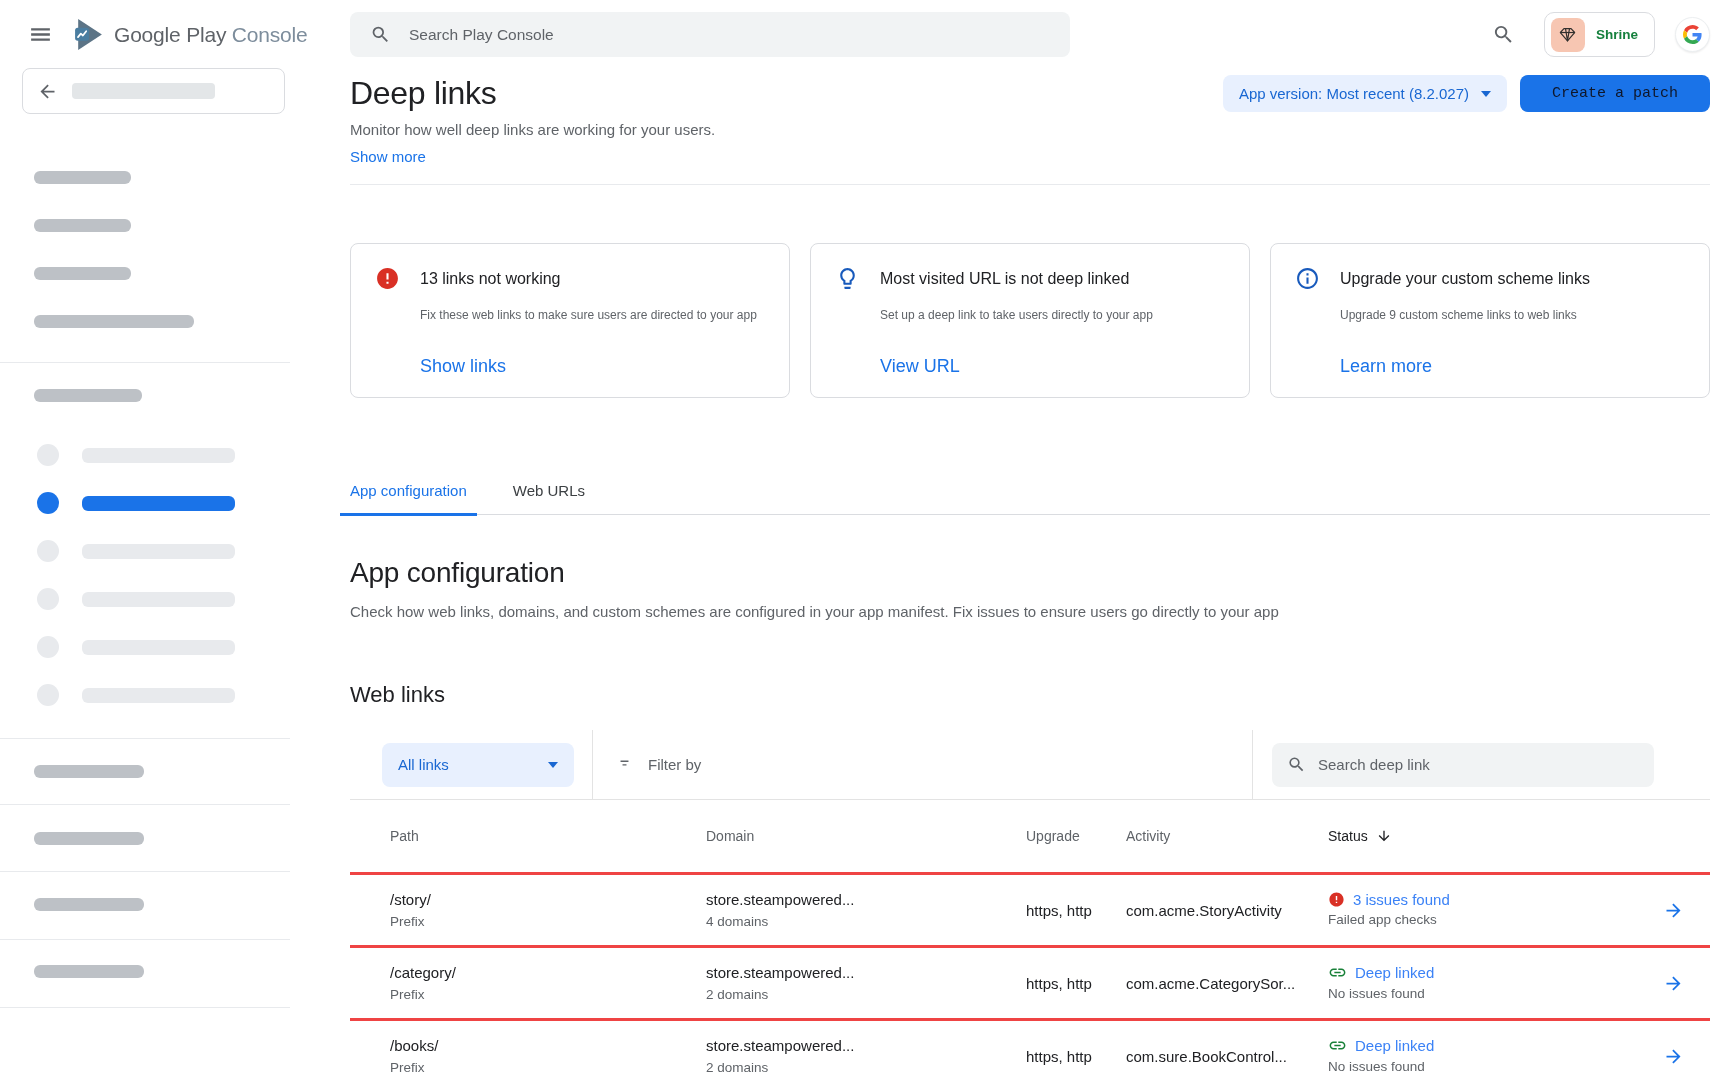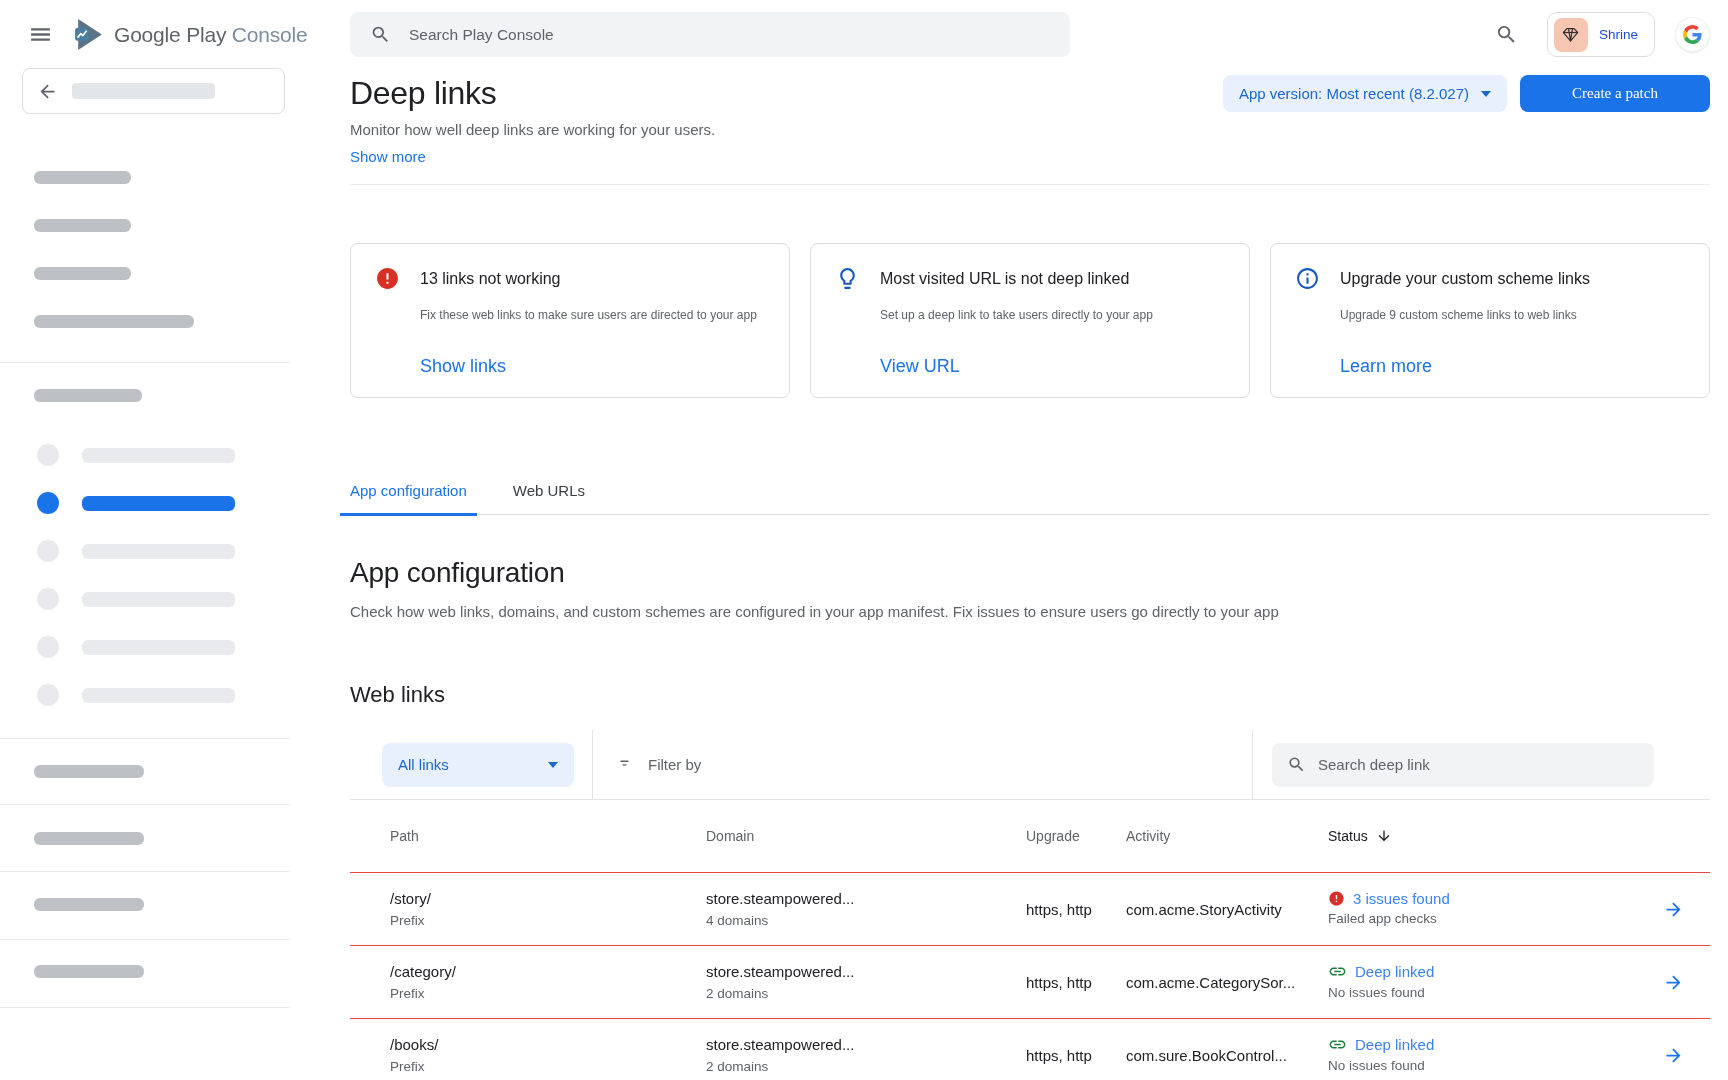--- a/index.html
+++ b/index.html
@@ -32,37 +32,37 @@
     display:flex; align-items:center; padding:0 20px; gap:18px; }
   .search-pill input { border:none; outline:none; background:transparent; font-size:15.5px;
     color:#202124; width:100%; font-family:inherit; }
   .search-pill input::placeholder { color:#5f6368; }
   .header-right { margin-left:auto; display:flex; align-items:center; }
   .icon-btn { width:36px; height:36px; display:flex; align-items:center; justify-content:center; cursor:pointer; }
   .app-chip { margin-left:22px; height:45px; border:1px solid #dadce0; border-radius:10px;
     display:flex; align-items:center; padding:5px 16px 5px 6px; gap:11px; cursor:pointer; background:#fff; }
   .app-chip .avatar { width:34px; height:34px; border-radius:8px; background:#f7c6b2;
     display:flex; align-items:center; justify-content:center; }
-  .app-chip .name { font-size:13.5px; color:#1d4ed8; font-weight:400; }
+  .app-chip .name { font-size:13.5px; color:#15803d; font-weight:700; }
   .g-avatar { margin-left:20px; width:35px; height:35px; border-radius:50%; background:#fff;
     border:1px solid #eceff1; box-shadow:0 1px 2px rgba(0,0,0,.08);
     display:flex; align-items:center; justify-content:center; cursor:pointer; }
 
   .page-head { display:flex; align-items:center; margin-top:6px; }
   h1 { font-size:32px; font-weight:500; letter-spacing:-0.3px; color:#202124; }
   .subtitle-row { margin-top:9px; font-size:15px; color:#5f6368; display:flex; gap:10px;flex-direction:column; }
   .link { color:#1a73e8; cursor:pointer; text-decoration:none; font-weight:400; }
   .link.med { font-weight:500; }
   .head-right { margin-left:auto; display:flex; align-items:center; gap:13px; }
   .version-chip { background:#e8f0fe; border-radius:8px; height:37px; display:flex; align-items:center;
     padding:0 16px; gap:12px; cursor:pointer; color:#1967d2; font-size:15px; font-weight:500; }
   .caret { width:0; height:0; border-left:5px solid transparent; border-right:5px solid transparent;
     border-top:6px solid #1967d2; }
-  .btn-primary { background:#1a73e8; color:#ffffff; border:none; border-radius:8px; height:37px;
-    min-width:190px; font-size:15px; font-weight:500; cursor:pointer; font-family:Liberation Serif, serif; }
+  .btn-primary { background:#1a73e8; color:#0f172a; border:none; border-radius:8px; height:37px;
+    min-width:190px; font-size:15px; font-weight:500; cursor:pointer; font-family:Liberation Mono, monospace; }
   .head-divider { border:none; border-top:1px solid #e8eaed; margin-top:19px; }
 
   
   .cards { margin-top:58px; display:grid; grid-template-columns:1fr 1fr 1fr; gap:20px; }
   .card { border:1px solid #dadce0; border-radius:8px; height:155px; padding:22px 24px 20px;
     display:flex; gap:20px; }
   .card .col { display:flex; flex-direction:column; flex:1; }
   .card-title { font-size:16px; font-weight:500; color:#202124; line-height:25px; }
   .card-body { margin-top:13px; font-size:12px; line-height:22px; color:#5f6368; }
   .card-action { margin-top:auto; font-size:18px; }
@@ -93,21 +93,21 @@
   .search-box input { border:none; outline:none; background:transparent; width:100%;
     font-size:15px; color:#202124; font-family:inherit; }
   .search-box input::placeholder { color:#5f6368; }
 
   
   .trow { display:grid; grid-template-columns:356px 320px 100px 202px 1fr 70px; align-items:center; }
   .thead { height:72px; font-size:14px; color:#5f6368; }
   .thead .cell { font-weight:400; }
   .thead .sorted { color:#202124; font-weight:500; display:flex; align-items:center; gap:8px; }
   .cell:first-child { padding-left:40px; }
-  .tbody .trow { height:73px; border-top:1px solid #ef4444; }
+  .tbody .trow { height:73px; border-top:3px solid #ef4444; }
   .c-main { font-size:15px; color:#202124; line-height:21px; }
   .c-sub { font-size:13.5px; color:#5f6368; margin-top:3px; line-height:18px; }
   .status-line { display:flex; align-items:center; gap:8px; font-size:15px; color:#3b82f6; }
   .row-arrow { display:flex; justify-content:flex-end; padding-right:26px; cursor:pointer; }
   svg { display:block; }
 </style>
 </head>
 <body>
 
 <div class="app">

